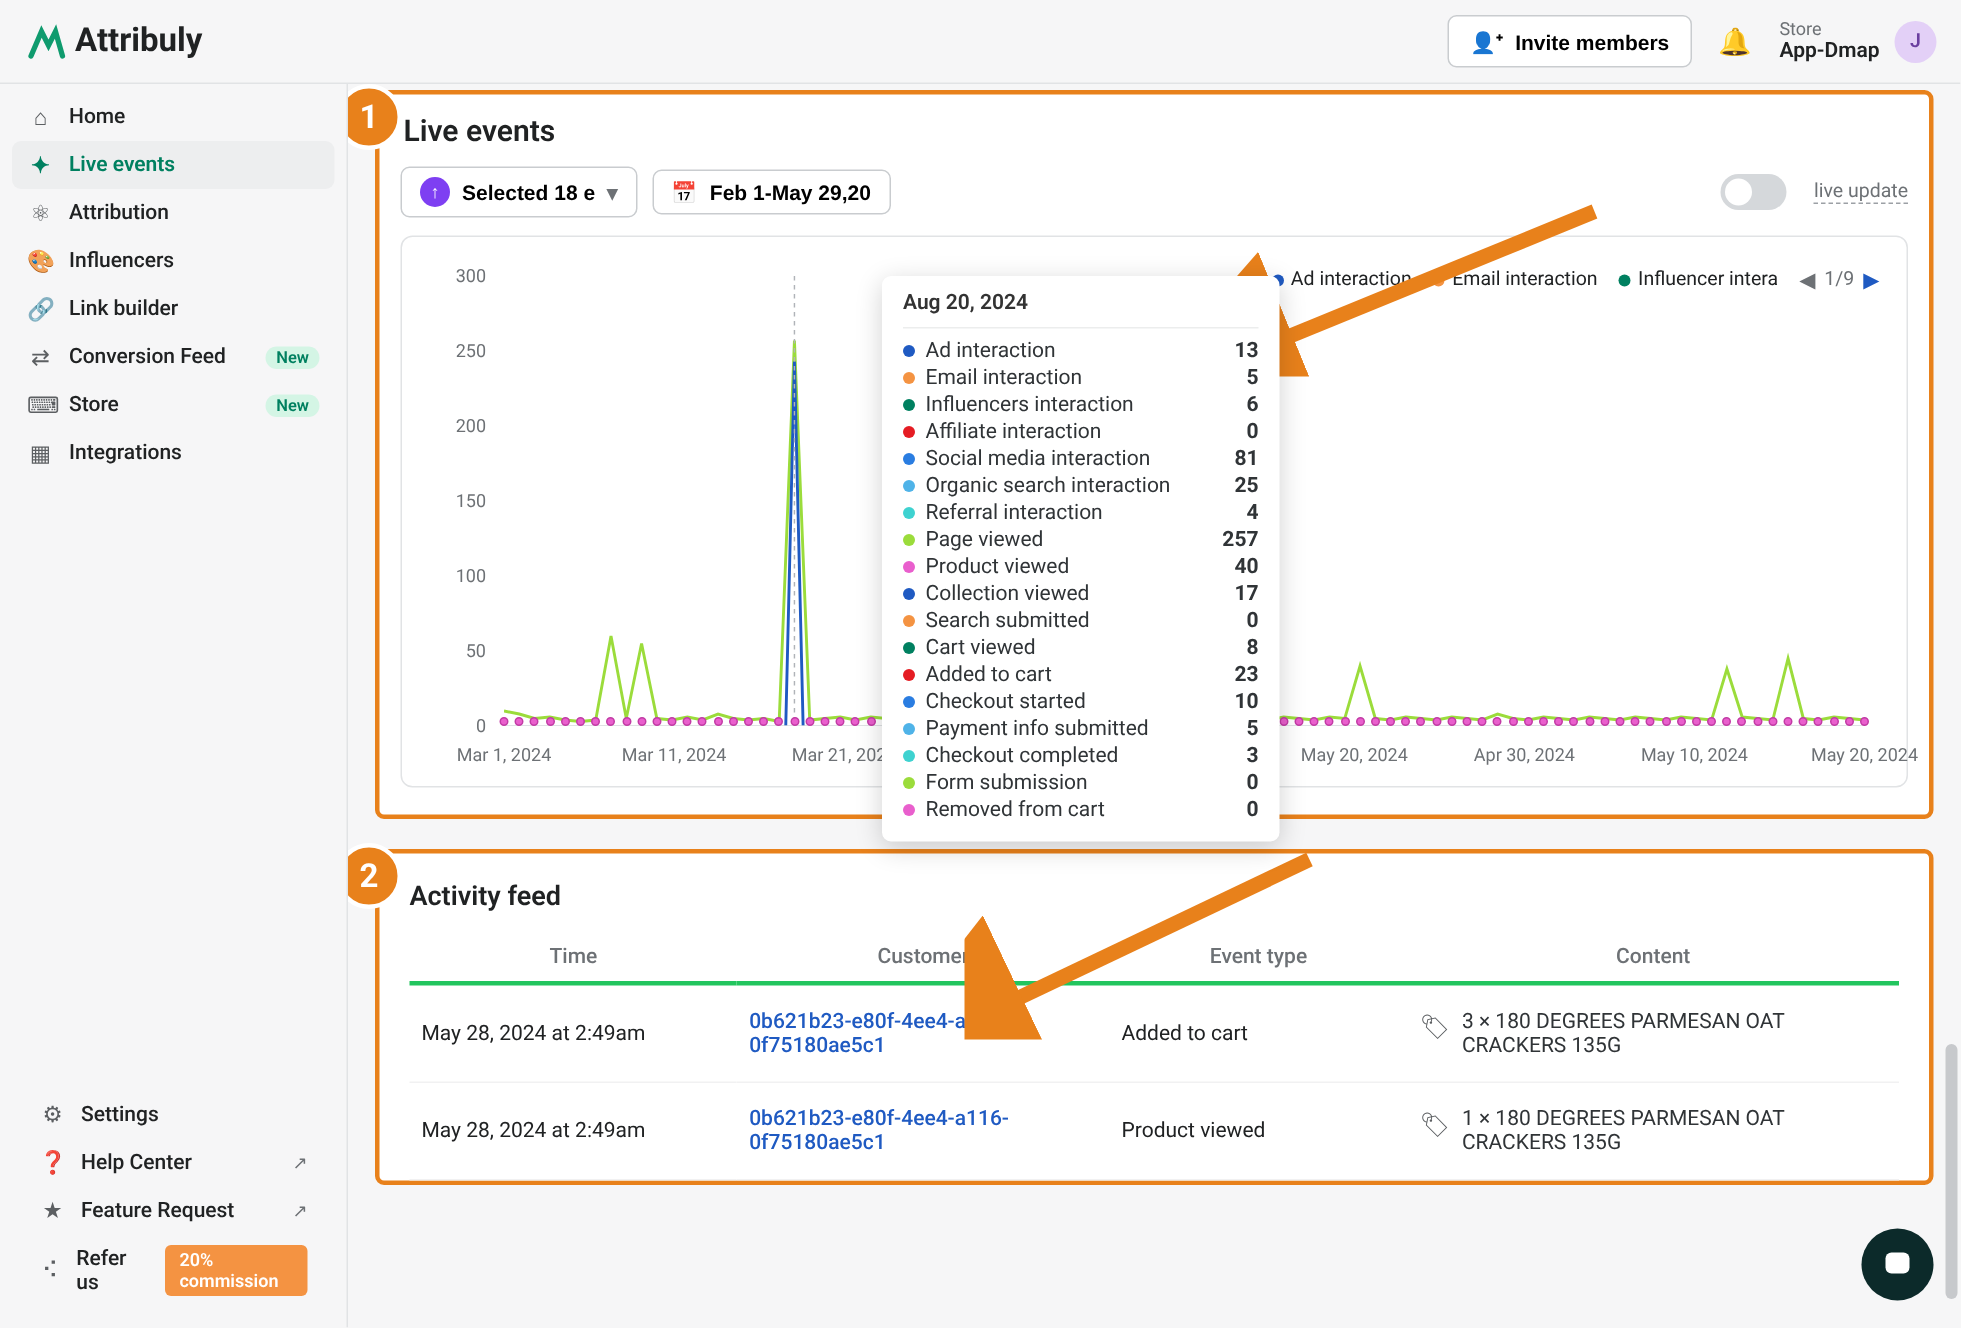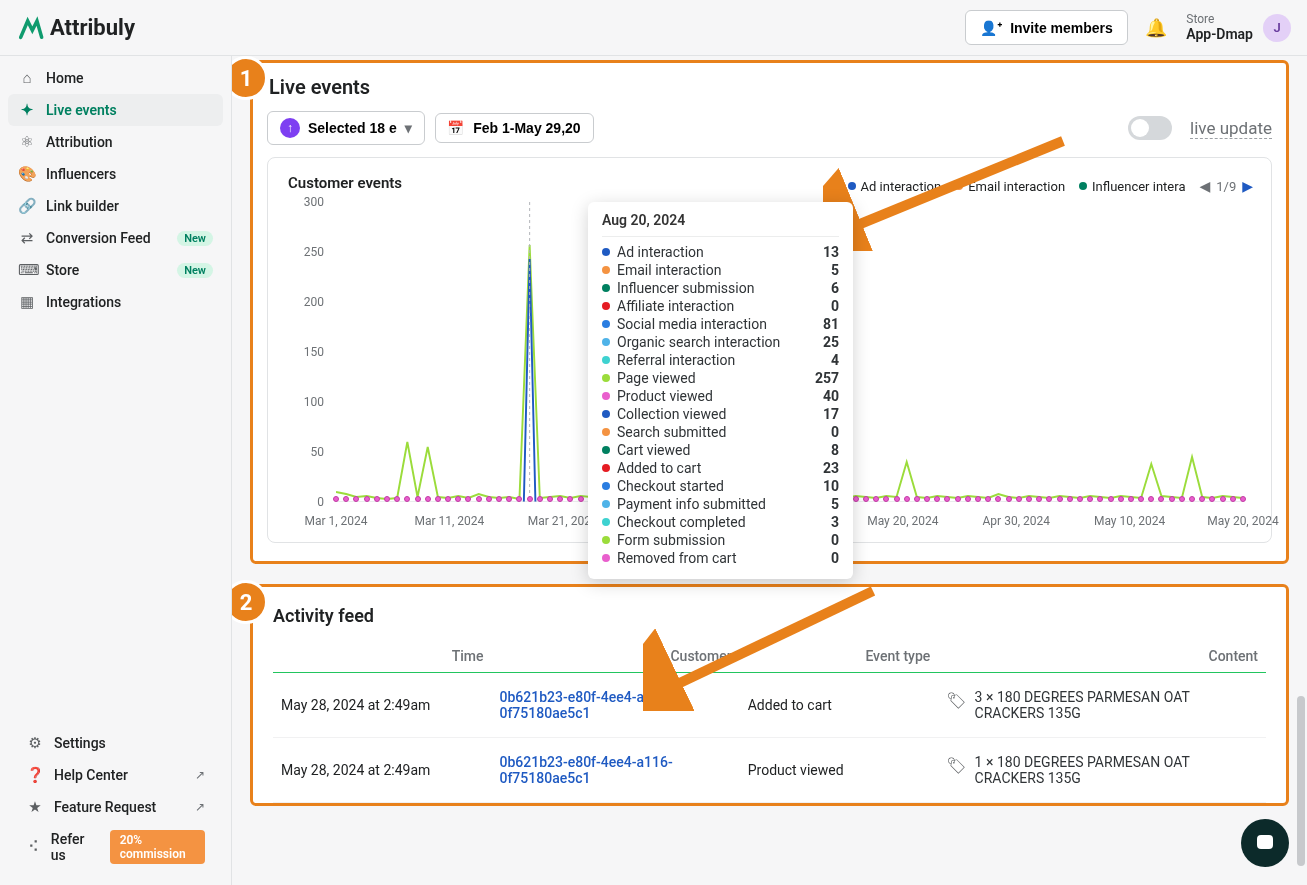--- a/index.html
+++ b/index.html
@@ -41,21 +41,21 @@
   .step-badge { position:absolute; left:-26px; top:-4px; width:44px; height:44px; border-radius:50%; background:#e8811b; color:#fff; display:flex; align-items:center; justify-content:center; font-size:22px; font-weight:700; z-index:5; border:3px solid #fff;}
   
   .panel1 { padding: 10px 14px 18px; }
   .panel1 h2 { font-size:20px; font-weight:600; margin:2px 0 12px 2px;}
   .controls { display:flex; align-items:center; gap:10px; }
   .ctrl-btn { display:inline-flex; align-items:center; gap:8px; padding:6px 12px; border:1px solid #c9cccf; border-radius:6px; background:#fff; font-size:14px; font-weight:600; cursor:pointer; }
   .ctrl-btn .round-icon{ width:20px; height:20px; border-radius:50%; background:#7e3ff2; color:#fff; display:inline-flex; align-items:center; justify-content:center; font-size:12px;}
   .controls-spacer { flex:1; }
   .toggle { width:44px; height:24px; background:#d5d8db; border-radius:12px; position:relative; }
   .toggle::after{ content:""; position:absolute; left:3px; top:3px; width:18px; height:18px; background:#fff; border-radius:50%;}
-  .toggle-label { font-size:17px; color:#6d7175; margin-left:8px; border-bottom:1px dashed #9ca0a5;}
+  .toggle-label { font-size:13px; color:#6d7175; margin-left:8px; border-bottom:1px dashed #9ca0a5;}
 
   .chart-card { margin-top:12px; border:1px solid #e1e3e5; border-radius:8px; padding:16px 20px 10px; background:#fff; position:relative;}
   .chart-title { font-size:15px; font-weight:600; margin-bottom:4px;}
   .legend-row { position:absolute; right:18px; top:20px; display:flex; align-items:center; gap:14px; font-size:13px;}
   .legend-item { display:inline-flex; align-items:center; gap:5px;}
   .legend-dot { width:8px; height:8px; border-radius:50%;}
   .pager { display:inline-flex; align-items:center; gap:6px; font-size:13px; color:#6d7175;}
   .pager .chev { color:#6d7175; cursor:pointer; font-size:14px;}
   .pager .chev.active { color:#1f5ac2;}
 
@@ -77,21 +77,21 @@
   .tip-label { flex:1; color:#303437;}
   .tip-val { font-weight:700; color:#303437;}
 
   
   .arrow-svg { position:absolute; pointer-events:none; z-index:8;}
 
   
   .panel2 { margin-top:18px; padding:18px 20px 0;}
   .panel2 h2 { font-size:18px; font-weight:600; margin-bottom:14px;}
   table { width:100%; border-collapse:collapse; font-size:14px;}
-  thead th { text-align:right; color:#6d7175; font-weight:500; padding:8px 8px; border-bottom:1px solid #22c55e;}
+  thead th { text-align:center; color:#6d7175; font-weight:500; padding:8px 8px; border-bottom:3px solid #22c55e;}
   tbody td { padding:16px 8px; border-bottom:1px solid #f1f1f2; vertical-align:middle;}
   .cust-link { color:#1f5ac2; text-decoration:none; font-weight:500;}
   .content-cell { display:flex; align-items:flex-start; gap:8px; color:#303437;}
   .tag-icon { color:#5c5f62; font-size:16px; margin-top:2px;}
 
   
   .scroll-mimic{position:absolute; right:2px; top:640px; width:8px; height:170px; background:#c7c9cc; border-radius:4px;}
 
   
   .chat-bubble { position:absolute; right:18px; bottom:18px; width:48px; height:48px; border-radius:50%; background:#0c2a2a; display:flex; align-items:center; justify-content:center; color:#fff;}
@@ -198,21 +198,20 @@
         <button class="ctrl-btn">
           <span>📅</span>
           <span>Feb 1-May 29,20</span>
         </button>
         <div class="controls-spacer"></div>
         <div class="toggle"></div>
         <span class="toggle-label">live update</span>
       </div>
 
       <div class="chart-card">
-        <div class="chart-title">Customer events</div>
         <div class="legend-row">
           <span class="legend-item">
               <span class="legend-dot" style="background:#1f5ac2"></span>
               <span>Ad interaction</span>
             </span>
           <span class="legend-item">
               <span class="legend-dot" style="background:#f49342"></span>
               <span>Email interaction</span>
             </span>
           <span class="legend-item">
@@ -357,21 +356,21 @@
                   <span class="tip-label">Ad interaction</span>
                   <span class="tip-val">13</span>
                 </div>
                 <div class="tip-row">
                   <span class="tip-dot" style="background:#f49342"></span>
                   <span class="tip-label">Email interaction</span>
                   <span class="tip-val">5</span>
                 </div>
                 <div class="tip-row">
                   <span class="tip-dot" style="background:#008060"></span>
-                  <span class="tip-label">Influencer submission</span>
+                  <span class="tip-label">Influencers interaction</span>
                   <span class="tip-val">6</span>
                 </div>
                 <div class="tip-row">
                   <span class="tip-dot" style="background:#e51c23"></span>
                   <span class="tip-label">Affiliate interaction</span>
                   <span class="tip-val">0</span>
                 </div>
                 <div class="tip-row">
                   <span class="tip-dot" style="background:#2a7de1"></span>
                   <span class="tip-label">Social media interaction</span>

